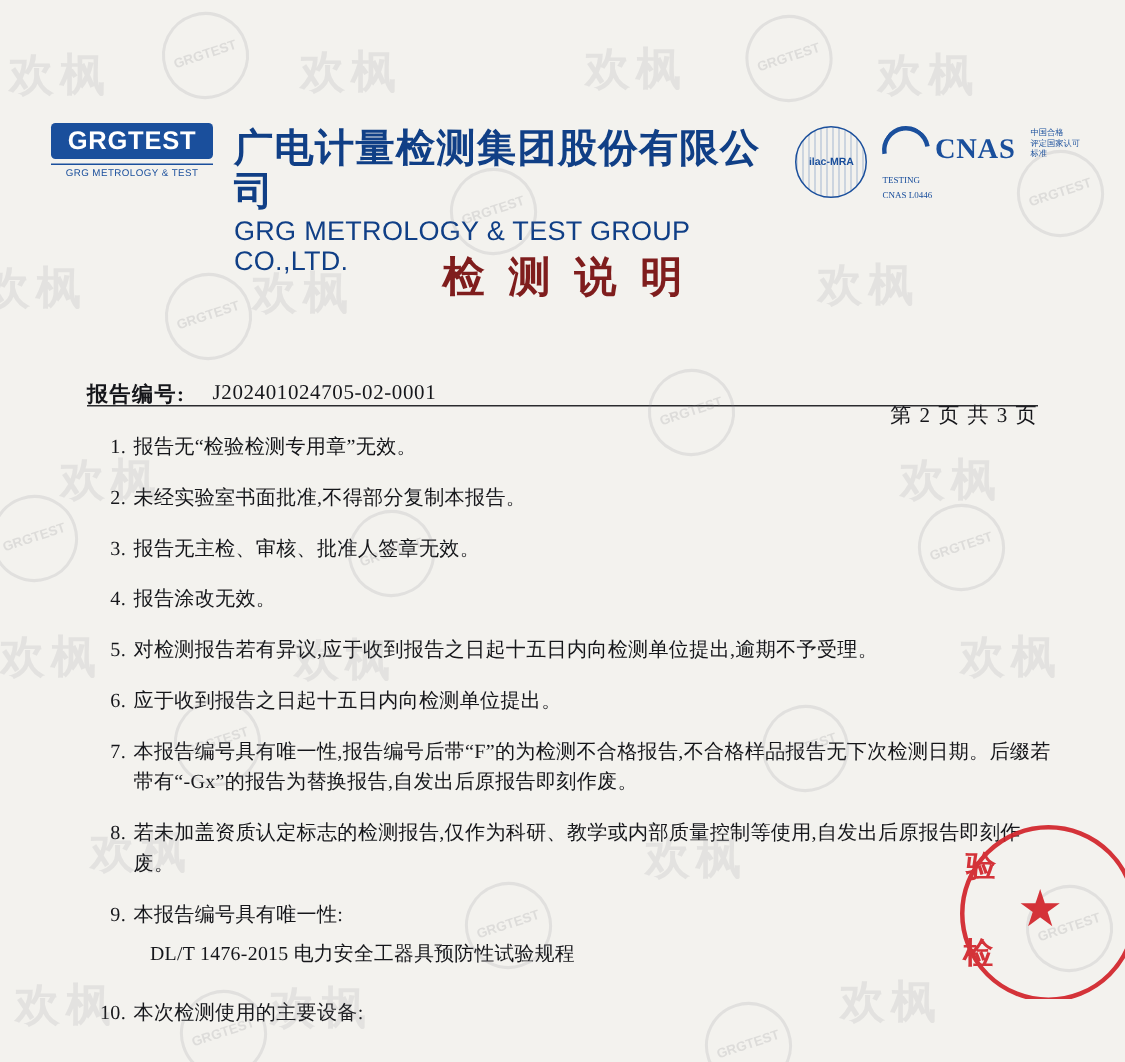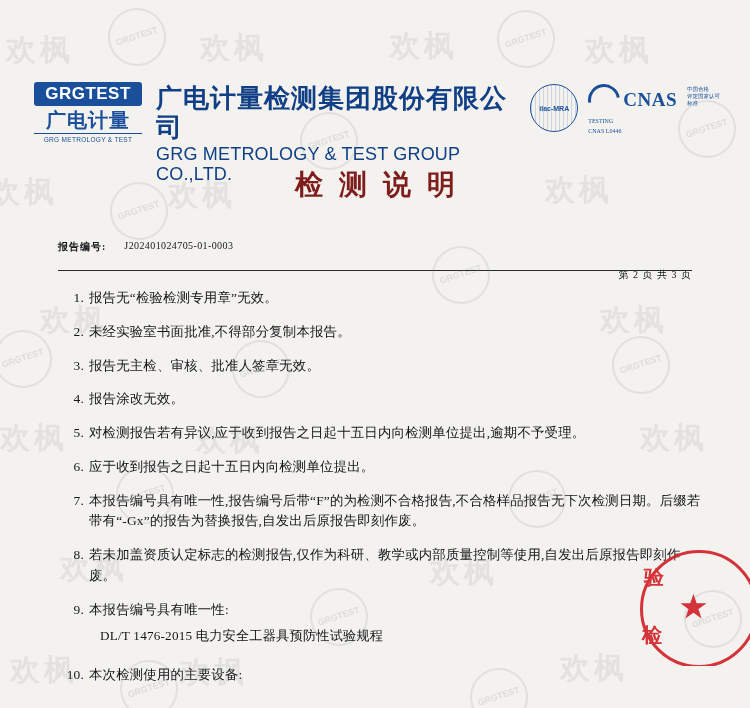--- a/index.html
+++ b/index.html
@@ -193,23 +193,23 @@
     text-indent: 16px;
   }
 
   
   .report-line {
     position: absolute;
     top: 240px;
     left: 58px;
     right: 58px;
     display: flex;
-    align-items: flex-start;
+    align-items: center;
     z-index: 2;
-    font-size: 10px;
+    font-size: 14px;
     color: #15161a;
   }
   .report-label {
     font-weight: 700;
     letter-spacing: 1px;
   }
   .report-value {
     margin-left: 18px;
     font-family: "Liberation Serif", serif;
     letter-spacing: 0.4px;
@@ -346,21 +346,20 @@
     <div class="wm-seal" style="left:508px; top:470px;">GRGTEST</div>
     <div class="wm-seal" style="left:310px; top:588px;">GRGTEST</div>
     <div class="wm-seal" style="left:684px; top:590px;">GRGTEST</div>
     <div class="wm-seal" style="left:120px; top:660px;">GRGTEST</div>
     <div class="wm-seal" style="left:470px; top:668px;">GRGTEST</div>
   </div>
 
   <div class="header">
     <div class="logo-block">
       <div class="logo-mark">GRGTEST</div>
-      <div class="logo-cn">广电计量</div>
       <div class="logo-en">GRG METROLOGY &amp; TEST</div>
     </div>
 
     <div class="company">
       <div class="company-cn">广电计量检测集团股份有限公司</div>
       <div class="company-en">GRG METROLOGY &amp; TEST GROUP CO.,LTD.</div>
     </div>
 
     <div class="accreds">
       <div class="ilac">ilac-MRA</div>
@@ -377,21 +376,21 @@
         <div class="cnas-cn">评定国家认可</div>
         <div class="cnas-cn">标准</div>
       </div>
     </div>
   </div>
 
   <div class="doc-title">检测说明</div>
 
   <div class="report-line">
     <span class="report-label">报告编号:</span>
-    <span class="report-value">J202401024705-01-0003</span>
+    <span class="report-value">J202401024705-02-0001</span>
     <span class="report-page">第 2 页 共 3 页</span>
   </div>
   <div class="rule"></div>
 
   <div class="notes">
 
     <div class="note">
       <span class="note-num">1.</span>
       <span class="note-text">报告无“检验检测专用章”无效。</span>
     </div>

